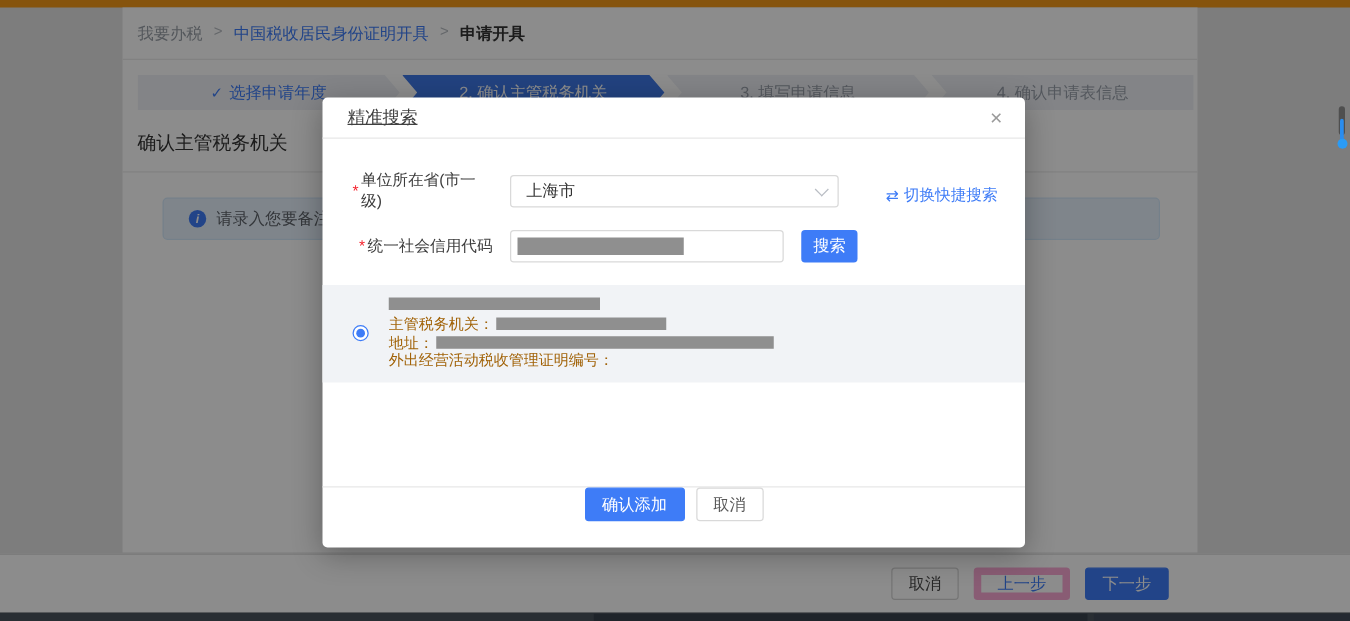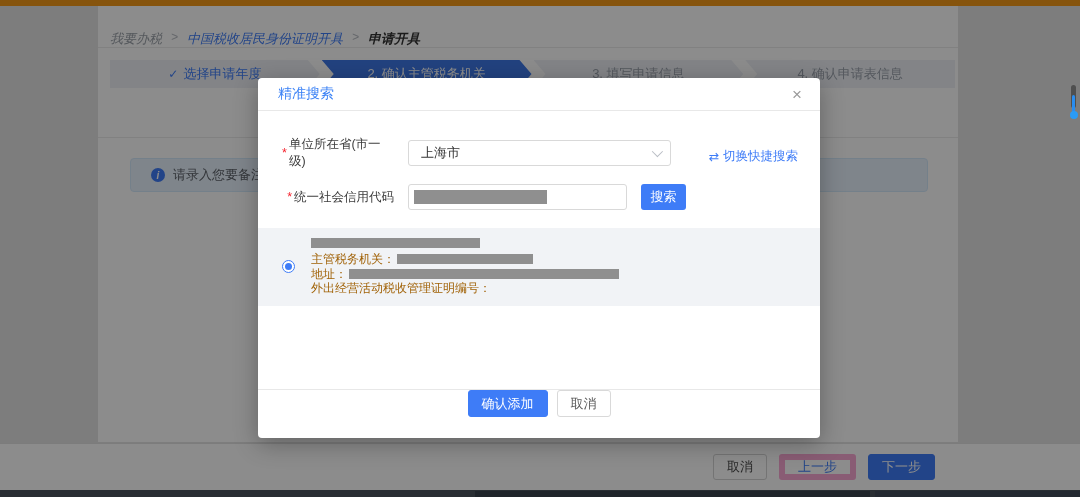--- a/index.html
+++ b/index.html
@@ -4,21 +4,21 @@
 <style>
   * { margin:0; padding:0; box-sizing:border-box; font-family:"Liberation Sans","DejaVu Sans",sans-serif; }
   html,body { background:#9c9c9c; }
   .page { position:relative; width:1080px; height:497px; background:#e3e3e3; overflow:hidden; }
 
   
   .topbar { position:absolute; left:0; top:0; width:1080px; height:6px; background:#f59a18; }
 
   
   .card { position:absolute; left:98px; top:6px; width:860px; height:436px; background:#ffffff; }
-  .breadcrumb { position:absolute; left:12px; top:24px; display:flex; align-items:flex-start; gap:9px; font-size:13px;font-style:italic; }
+  .breadcrumb { position:absolute; left:12px; top:12px; display:flex; align-items:flex-start; gap:9px; font-size:13px; }
   .bc-root { color:#9aa0a8; cursor:pointer; }
   .bc-sep { color:#b8bcc2; font-size:12px; }
   .bc-link { color:#3e7cf7; cursor:pointer; }
   .bc-current { color:#333; font-weight:bold; }
   .bc-divider { position:absolute; left:0; top:41px; width:860px; height:1px; background:#ececec; }
 
   
   .steps { position:absolute; left:12px; top:54px; width:845px; height:28px; display:flex; }
   .step { flex:1; margin-right:2px; display:flex; align-items:center; justify-content:center; gap:5px;
           font-size:13px; background:#eef1f6; color:#9aa0ab; cursor:pointer;
@@ -61,21 +61,21 @@
   .side-widget { position:absolute; left:1068px; top:85px; width:10px; height:36px; z-index:30; cursor:pointer; }
   .side-widget .track { position:absolute; left:3px; top:0; width:5px; height:23px; background:#4f4f4f; border-radius:3px; }
   .side-widget .bar { position:absolute; left:4px; top:10px; width:3px; height:19px; background:#2a8df0; border-radius:2px; }
   .side-widget .dot { position:absolute; left:1.5px; top:26px; width:8px; height:8px; background:#2a9bf5; border-radius:50%; }
 
   
   .modal { position:absolute; left:258px; top:78px; width:562px; height:360px; background:#fff; border-radius:4px;
            box-shadow:0 6px 24px rgba(0,0,0,0.3); z-index:20; }
   .modal-header { height:33px; border-bottom:1px solid #e8e8e8; display:flex; align-items:center;
                   justify-content:space-between; padding:0 18px 0 20px; }
-  .modal-title { font-size:14px; color:#3b82f6; font-weight:500; }
+  .modal-title { font-size:14px; color:#404040; font-weight:500;text-decoration:underline; }
   .modal-close { font-size:17px; color:#9b9b9b; cursor:pointer; line-height:1; }
   .modal-body { position:relative; padding:0 24px; }
   .switch-link { position:absolute; top:12px; right:22px; display:flex; align-items:center; gap:4px;
                  color:#3e7cf7; font-size:12.5px; cursor:pointer; }
   .form-row { display:flex; align-items:center; margin-top:25px; }
   .form-row + .form-row { margin-top:14px; }
   .form-label { width:112px; display:flex; justify-content:flex-end; align-items:center; gap:2px;
                 font-size:12.5px; color:#3c3c3c; }
   .req { color:#f5222d; font-size:12.5px; }
   .select-box { margin-left:14px; width:263px; height:26px; border:1px solid #d9d9d9; border-radius:3px;
@@ -134,20 +134,21 @@
         <span>2. 确认主管税务机关</span>
       </div>
       <div class="step">
         <span>3. 填写申请信息</span>
       </div>
       <div class="step last">
         <span>4. 确认申请表信息</span>
       </div>
     </div>
 
+    <div class="section-title">确认主管税务机关</div>
     <div class="title-divider"></div>
 
     <div class="notice">
       <span class="info-icon">i</span>
       <span class="notice-text">请录入您要备注的单</span>
     </div>
   </div>
 
   <div class="bottom-bar">
     <div class="btn btn-plain">取消</div>

